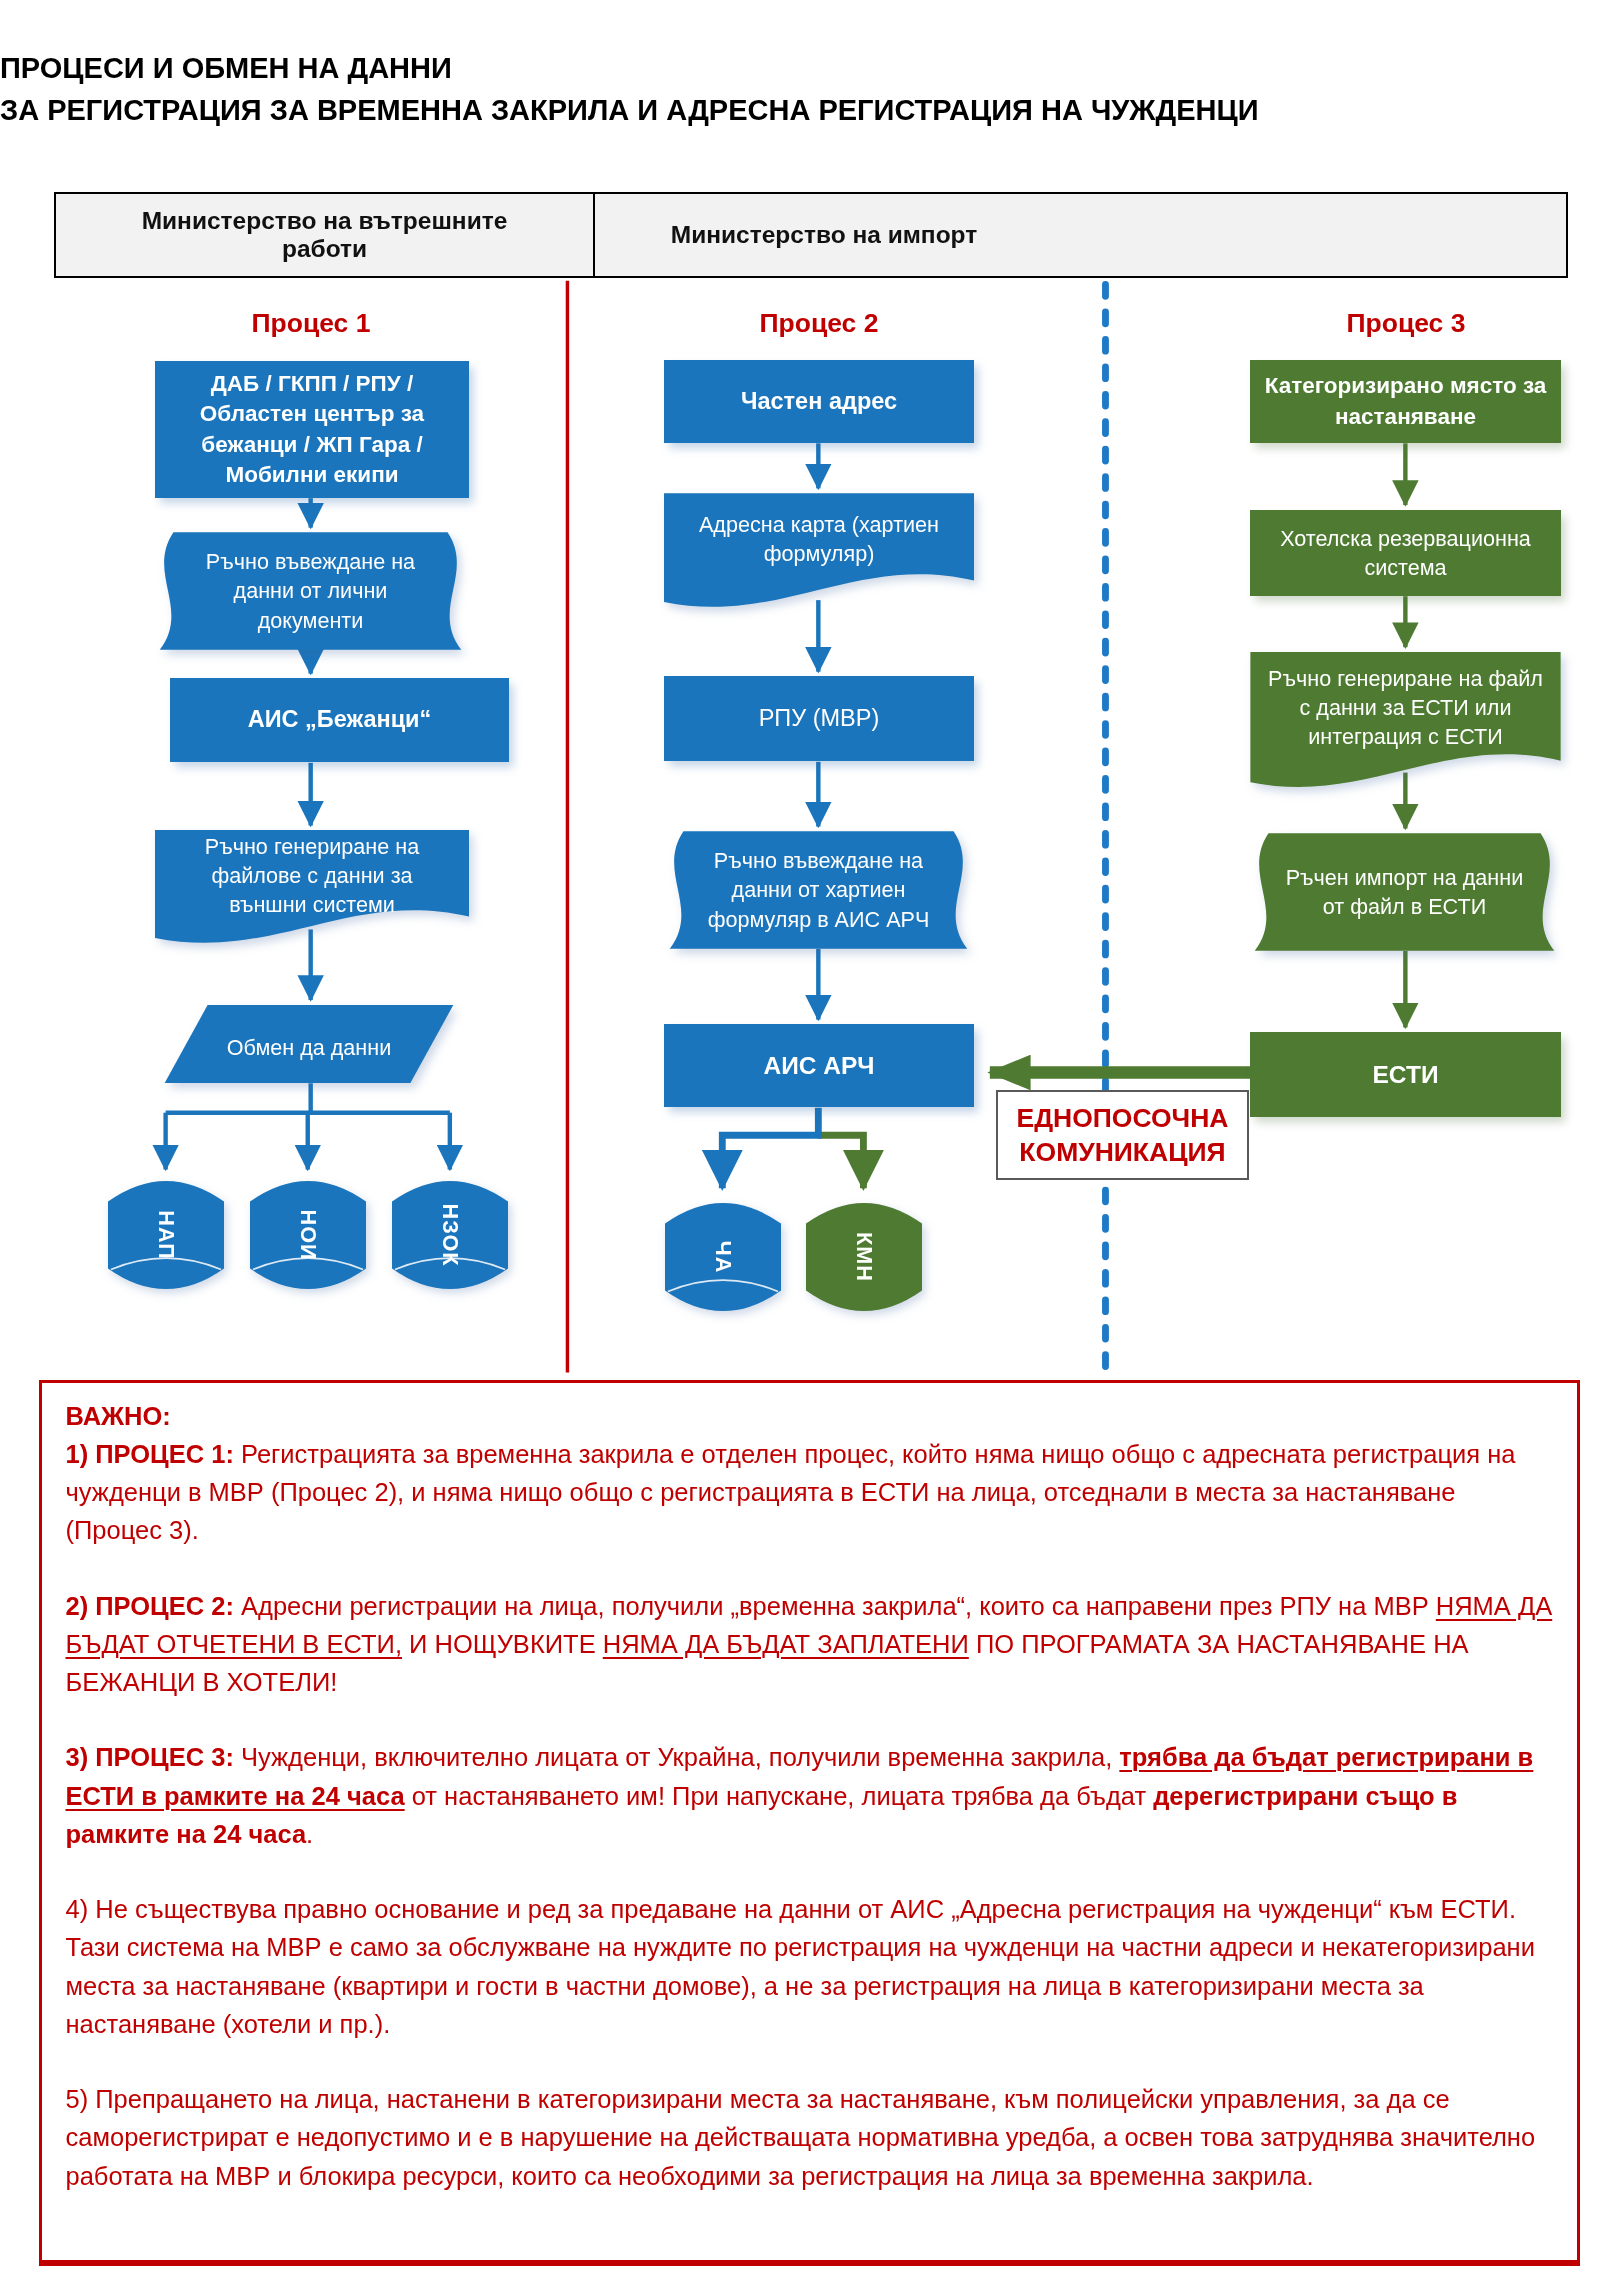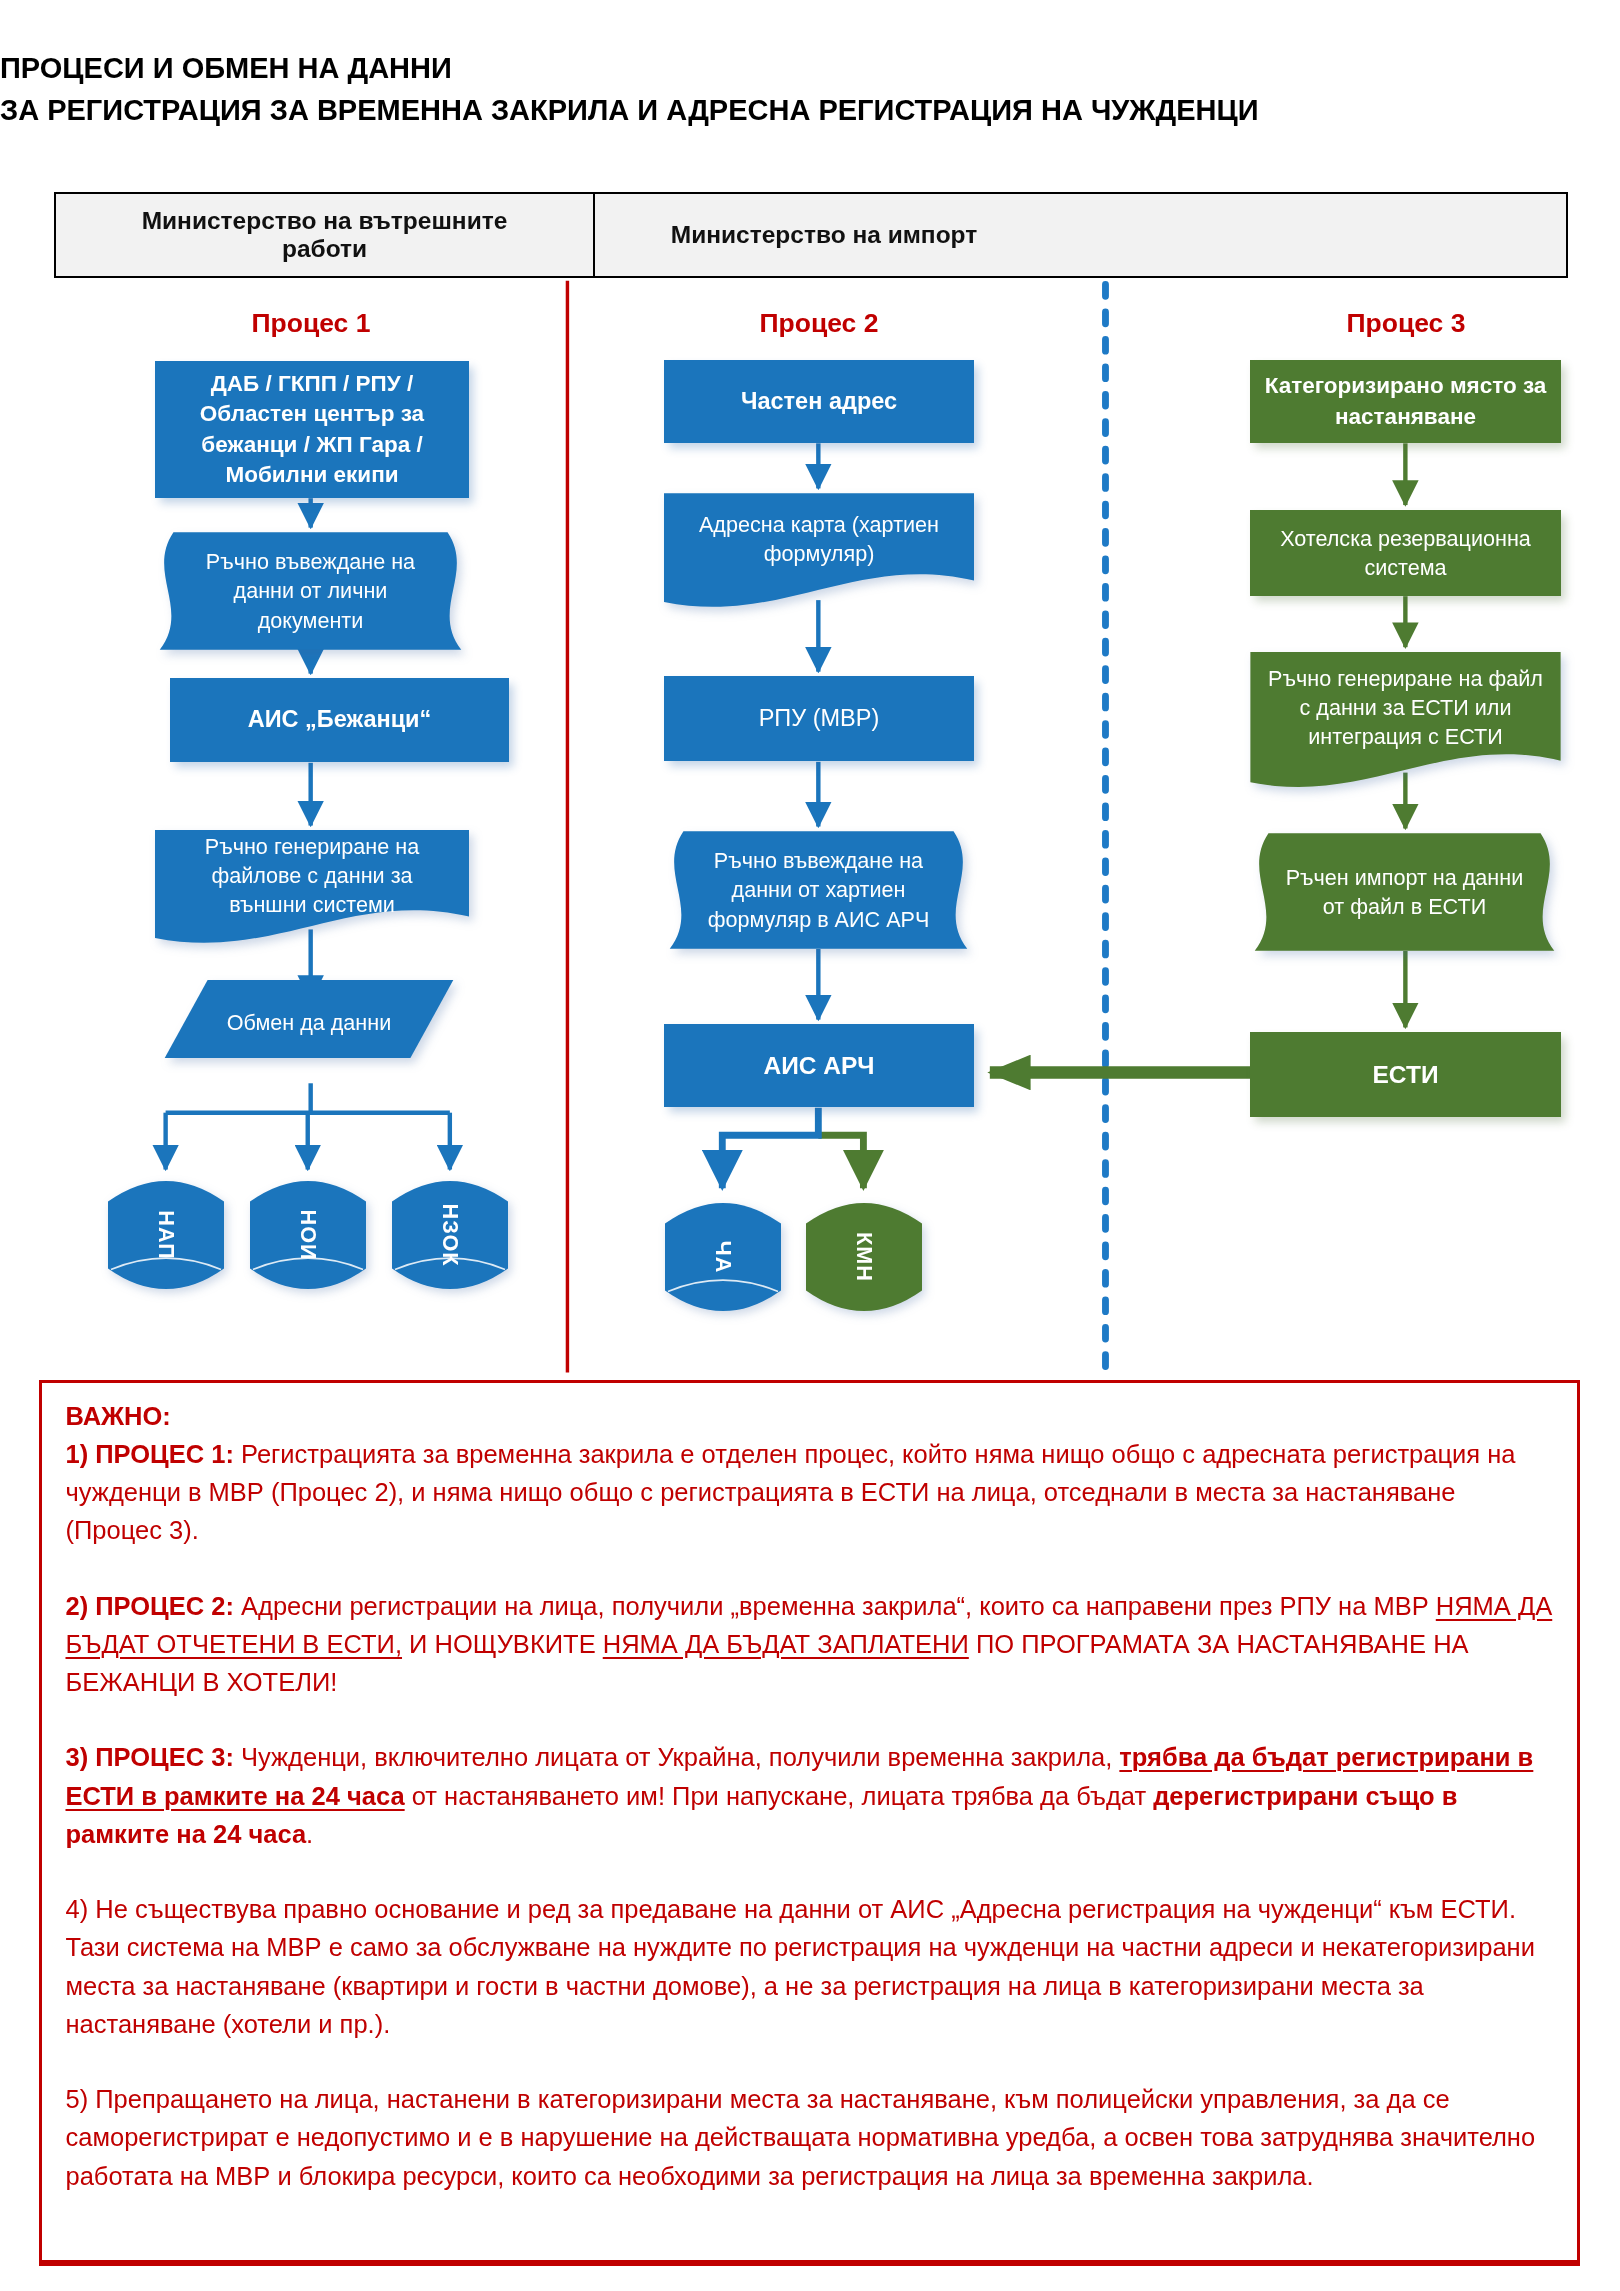--- a/index.html
+++ b/index.html
@@ -133,21 +133,21 @@
     <span>АИС „Бежанци“</span>
   </div>
 
   <div class="svgnode" style="left:155px;top:830px;width:314px;height:116px">
     <svg width="314" height="116" viewBox="0 0 320 118">
       <path d="M0,0 H320 V88 C198,60 122,134 0,110 Z" fill="#1b75bc"></path>
     </svg>
     <span class="txt" style="inset:0 15.7px 25.5px 15.7px">Ръчно генериране на файлове с данни за външни системи</span>
   </div>
 
-  <div class="svgnode" style="left:164px;top:980px;width:290px;height:86px">
+  <div class="svgnode" style="left:164px;top:1005px;width:290px;height:86px">
     <svg width="290" height="78" viewBox="0 0 296 80">
       <polygon points="44,0 296,0 252,80 0,80" fill="#1b75bc"></polygon>
     </svg>
     <span class="txt" style="inset:0">Обмен да данни</span>
   </div>
 
   <div class="cyl" style="left:108px;top:1176px;width:116px;height:118px">
     <svg width="116" height="118" viewBox="0 0 118 120">
       <path d="M0,26 Q59,-16 118,26 L118,94 Q59,136 0,94 Z" fill="#1b75bc"></path>
       <path d="M3,95 Q59,72 115,95" fill="none" stroke="#ffffff" stroke-width="1.6" opacity="0.85"></path>
@@ -202,20 +202,23 @@
     </svg>
     <span class="rot">ЧА</span>
   </div>
   <div class="cyl" style="left:806px;top:1198px;width:116px;height:118px">
     <svg width="116" height="118" viewBox="0 0 118 120">
       <path d="M0,26 Q59,-16 118,26 L118,94 Q59,136 0,94 Z" fill="#4e7b31"></path>
     </svg>
     <span class="rot">КМН</span>
   </div>
 
+  <div class="oneway">
+    <span>ЕДНОПОСОЧНА КОМУНИКАЦИЯ</span>
+  </div>
 
   <div class="node rect green bold" style="left:1250px;top:360px;width:311px;height:83px">
     <span>Категоризирано място за настаняване</span>
   </div>
 
   <div class="node rect green" style="left:1250px;top:510px;width:311px;height:86px">
     <span>Хотелска резервационна система</span>
   </div>
 
   <div class="svgnode" style="left:1250px;top:652px;width:311px;height:138px">

